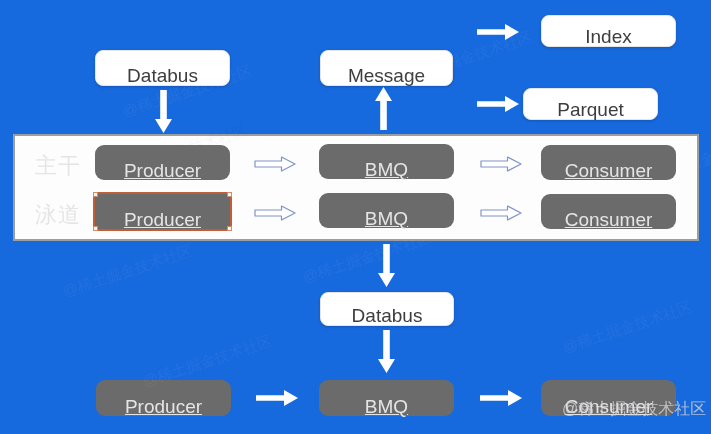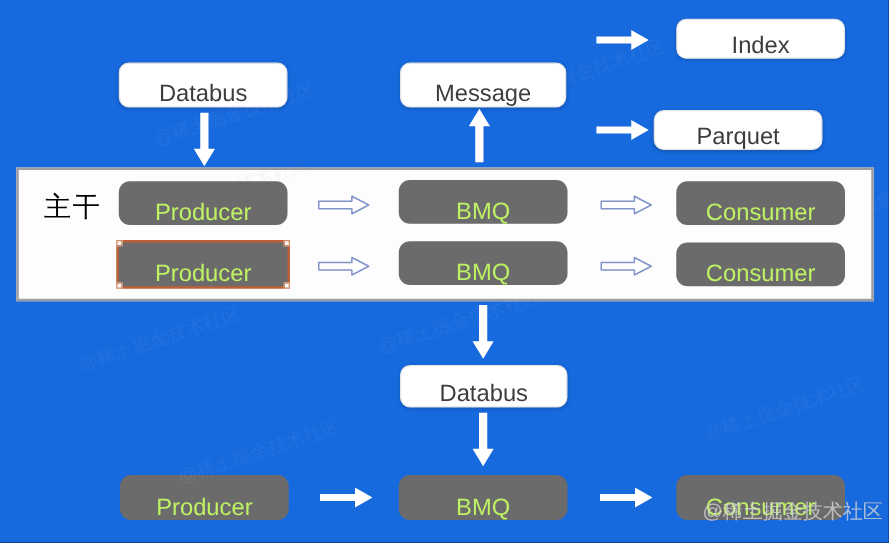--- a/index.html
+++ b/index.html
@@ -7,41 +7,41 @@
     position:relative;width:711px;height:434px;overflow:hidden;
     background:#1769DE;
     font-family:"Liberation Sans","DejaVu Sans",sans-serif;
   }
   .node{
     position:absolute;box-sizing:border-box;
     display:flex;align-items:flex-end;justify-content:center;
     font-size:19px;line-height:1;white-space:nowrap;
   }
   .node.gray{
-    background:#6B6B6B;color:#bef264;border-radius:9px;
+    background:#6B6B6B;color:#e5e5e5;border-radius:9px;text-decoration:underline;
   }
   .node.white{
     background:#FFFFFF;color:#3D3D3D;border-radius:8px;
     border:1px solid #E5E5E5;
     box-shadow:0 1px 3px rgba(0,0,0,0.18);
   }
   .node.selected{
     border:2px solid #BF5F38;border-radius:3px;
   }
   .handle{
     position:absolute;width:5px;height:5px;background:rgba(255,255,255,0.95);
     border:1px solid #cf8a66;box-sizing:border-box;
   }
   #panel{
     position:absolute;left:13px;top:134px;width:686px;height:107px;
     box-sizing:border-box;background:#FDFDFD;border:2px solid #9B9DA0;
   }
   .rowlabel{
     position:absolute;width:70px;text-align:center;
-    font-size:22px;color:#000000;letter-spacing:1px;
+    font-size:22px;color:#e5e5e5;letter-spacing:1px;
   }
   .arr{position:absolute;display:block;}
   #watermark{
     position:absolute;left:562px;top:399px;z-index:30;
     font-size:16px;color:rgba(233,233,235,0.65);
     text-shadow:0 0 1px rgba(120,120,130,0.35);
     white-space:nowrap;
   }
   .bgmark{
     position:absolute;z-index:1;font-size:15px;white-space:nowrap;
@@ -73,20 +73,21 @@
   <div class="node white" style="left:541px;top:15px;width:135px;height:32px;">
     <span>Index</span>
   </div>
   <div class="node white" style="left:523px;top:88px;width:135px;height:32px;">
     <span>Parquet</span>
   </div>
 
   <div id="panel"></div>
 
   <div class="rowlabel" style="left:23px;top:151px;">主干</div>
+  <div class="rowlabel" style="left:23px;top:200px;">泳道</div>
 
   <div class="node gray" style="left:95px;top:145px;width:135px;height:35px;z-index:10;">
     <span>Producer</span>
   </div>
   <div class="node gray" style="left:319px;top:144px;width:135px;height:35px;z-index:10;">
     <span>BMQ</span>
   </div>
   <div class="node gray" style="left:541px;top:145px;width:135px;height:35px;z-index:10;">
     <span>Consumer</span>
   </div>

